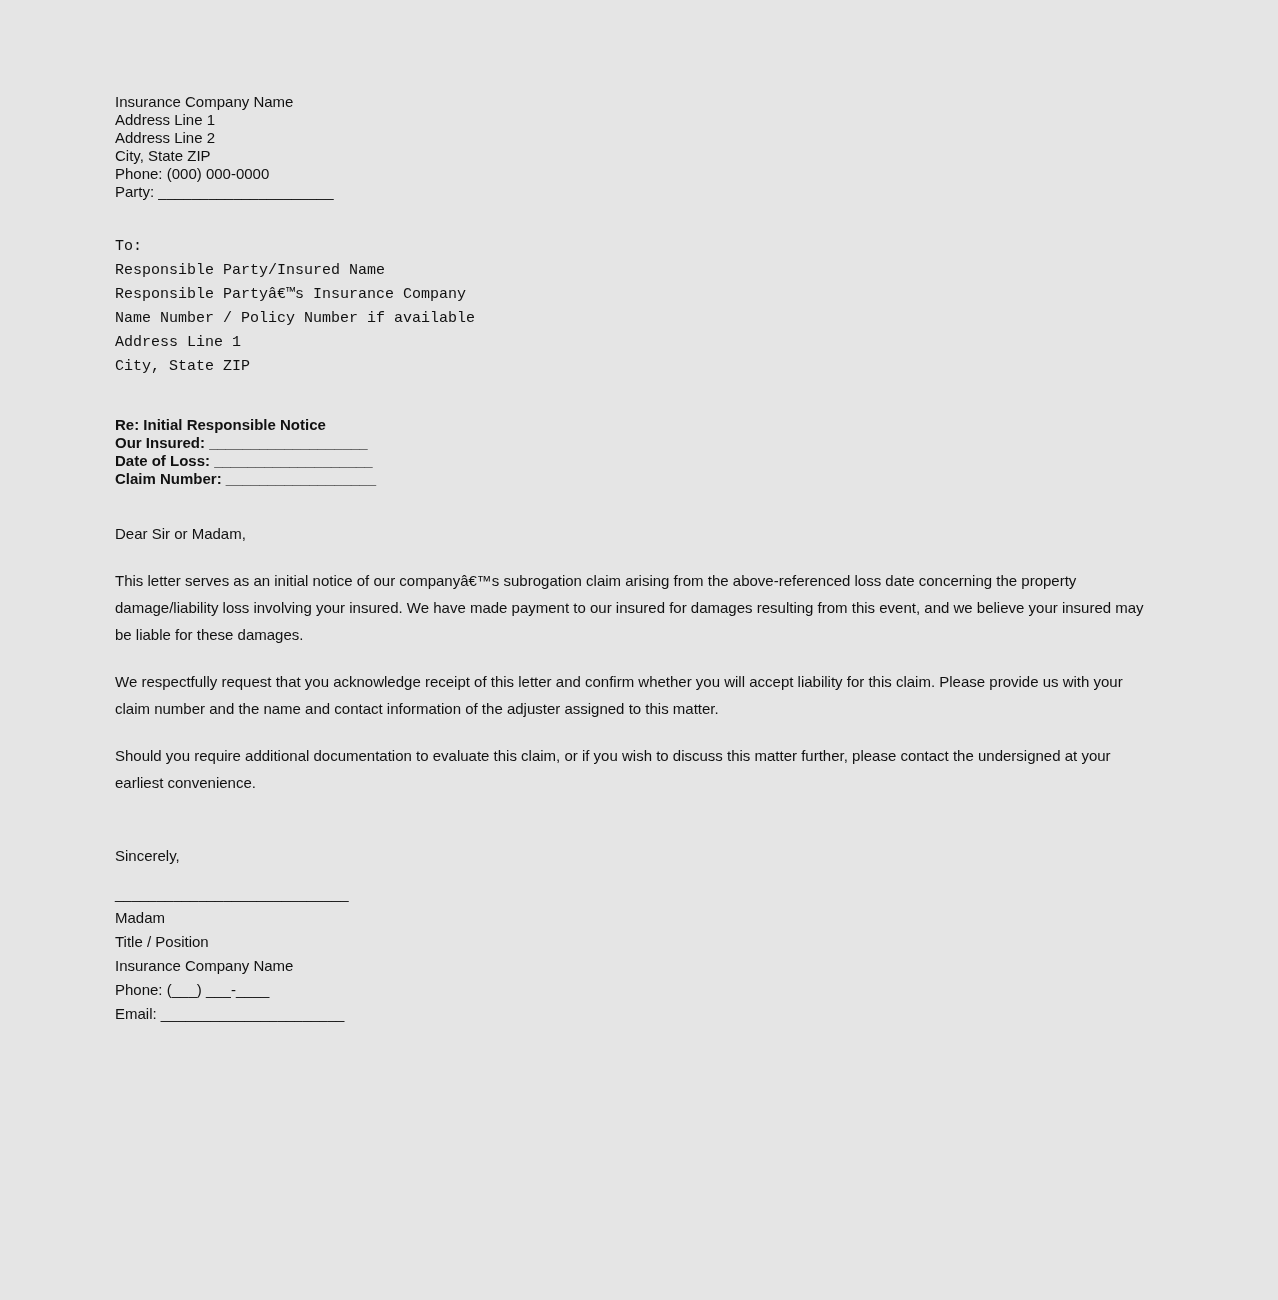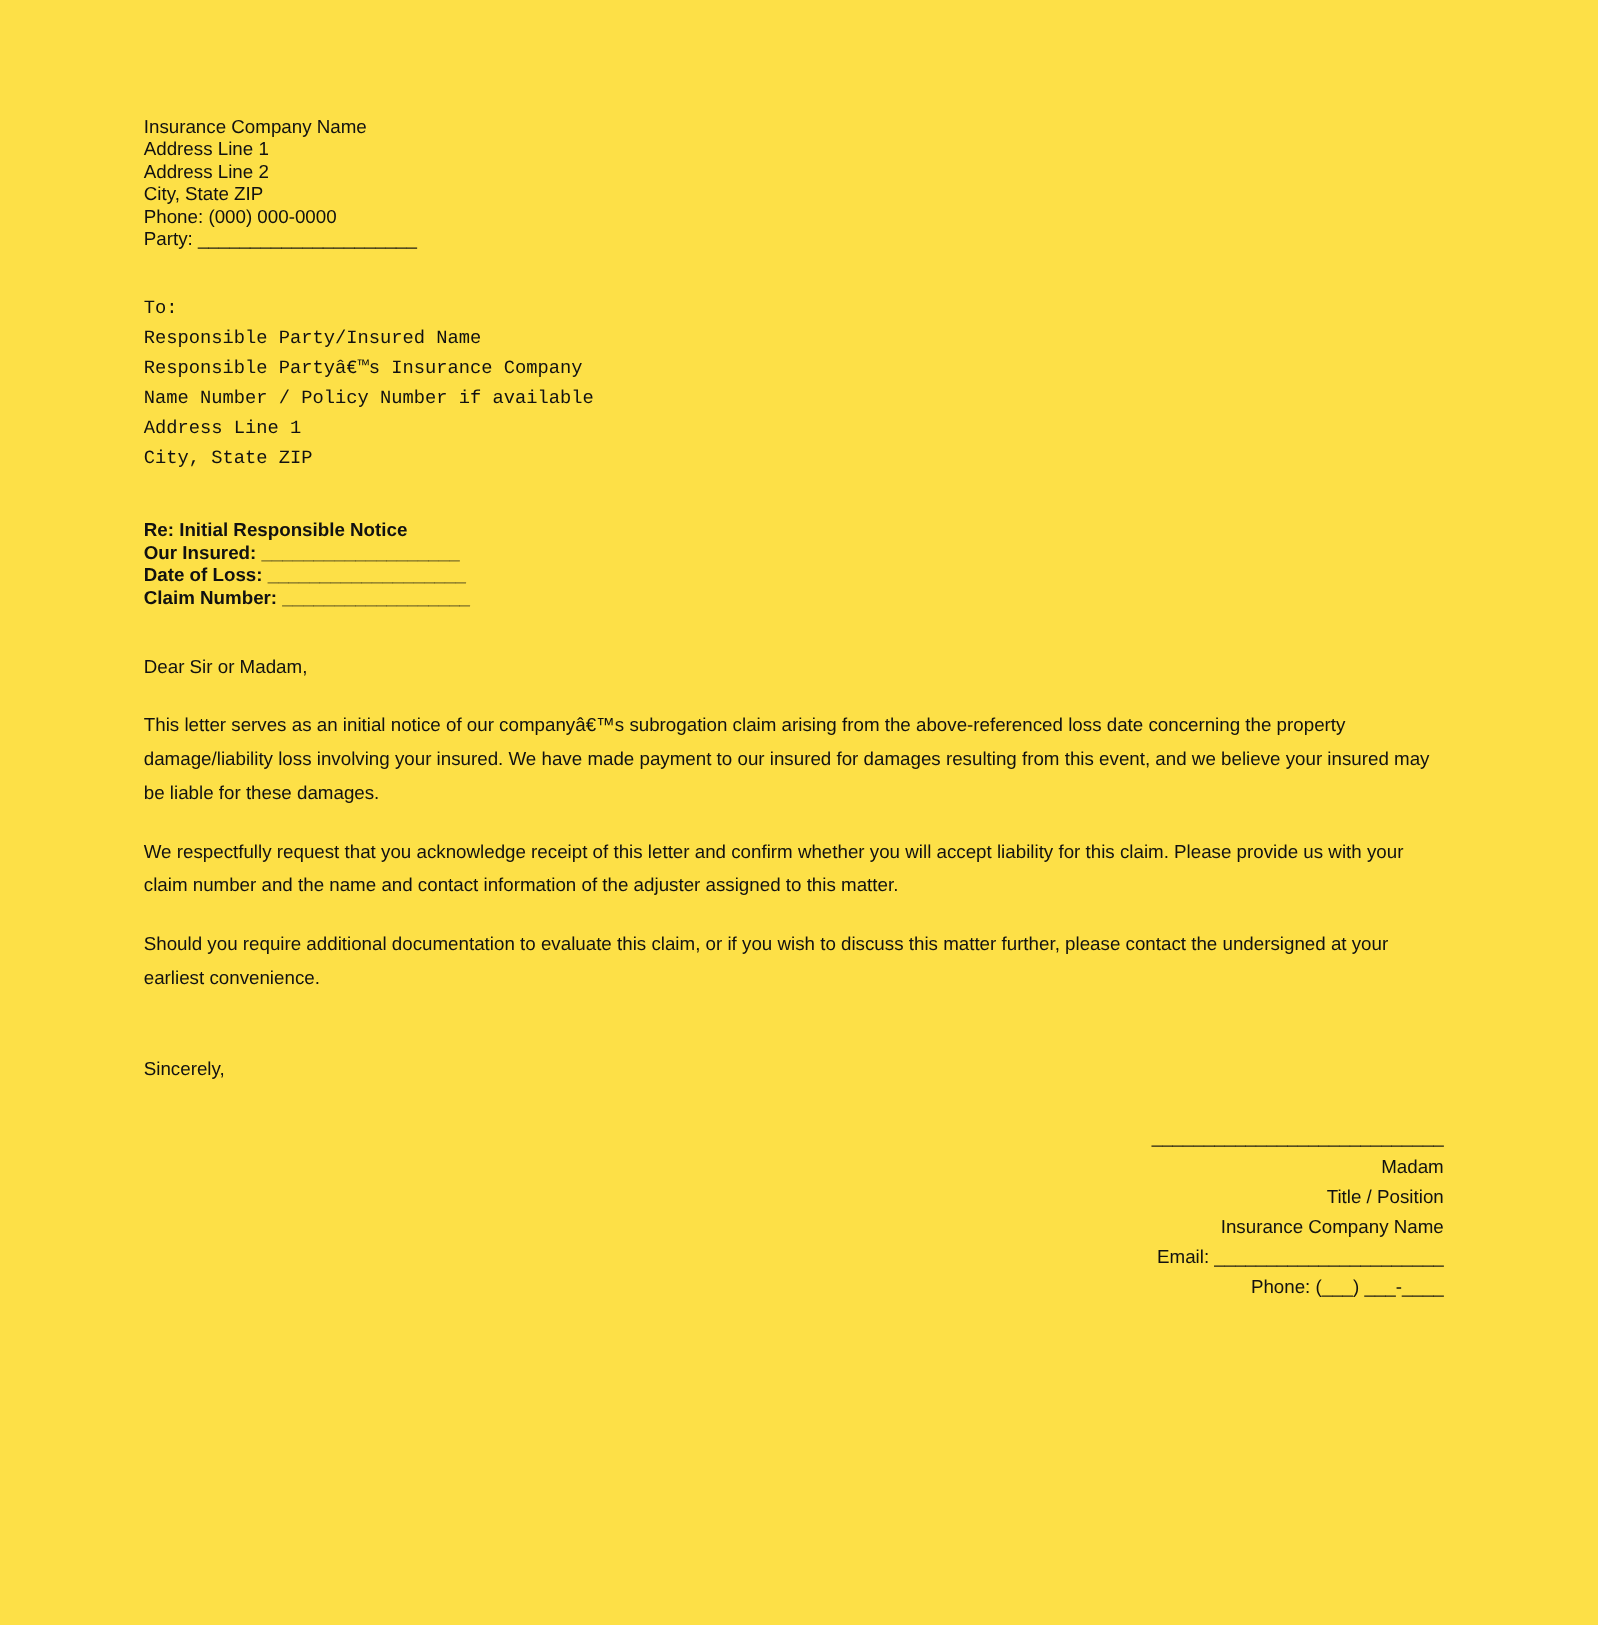--- a/index.html
+++ b/index.html
@@ -5,33 +5,33 @@
   * { margin: 0; padding: 0; box-sizing: border-box; }
   html, body { background: #ffffff; }
   body {
     font-family: "Liberation Sans", "DejaVu Sans", sans-serif;
     color: #111111;
   }
   .page {
     position: relative;
     width: 1278px;
     height: 1300px;
-    background: #fde047;
+    background: #e5e5e5;
     overflow: hidden;
     padding: 93px 120px 0 115px;
   }
   .letter { width: 1040px; font-size: 15px; }
 
   .sender-block { line-height: 18px; }
   .recipient-block { margin-top: 34px; line-height: 24px; font-family: Liberation Mono, monospace; }
   .subject-block { margin-top: 37px; line-height: 18px; font-weight: bold; }
   .salutation { margin-top: 32px; line-height: 27px; }
   .body-paragraph { margin-top: 20px; line-height: 27px; }
   .closing { margin-top: 46px; line-height: 27px; }
-  .signature-block { margin-top: 29px; line-height: 24px; text-align: right; }
+  .signature-block { margin-top: 13px; line-height: 24px; }
   .sig-rule { letter-spacing: 0; }
 </style>
 </head>
 <body>
 
 <div class="page">
   <div class="letter">
 
     <div class="sender-block">
       <div>Insurance Company Name</div>
@@ -64,18 +64,18 @@
     <div class="body-paragraph">We respectfully request that you acknowledge receipt of this letter and confirm whether you will accept liability for this claim. Please provide us with your claim number and the name and contact information of the adjuster assigned to this matter.</div>
     <div class="body-paragraph">Should you require additional documentation to evaluate this claim, or if you wish to discuss this matter further, please contact the undersigned at your earliest convenience.</div>
 
     <div class="closing">Sincerely,</div>
 
     <div class="signature-block">
       <div class="sig-rule">____________________________</div>
       <div>Madam</div>
       <div>Title / Position</div>
       <div>Insurance Company Name</div>
+      <div>Phone: (___) ___-____</div>
       <div>Email: ______________________</div>
-      <div>Phone: (___) ___-____</div>
     </div>
 
   </div>
 </div>
 
 </body></html>

